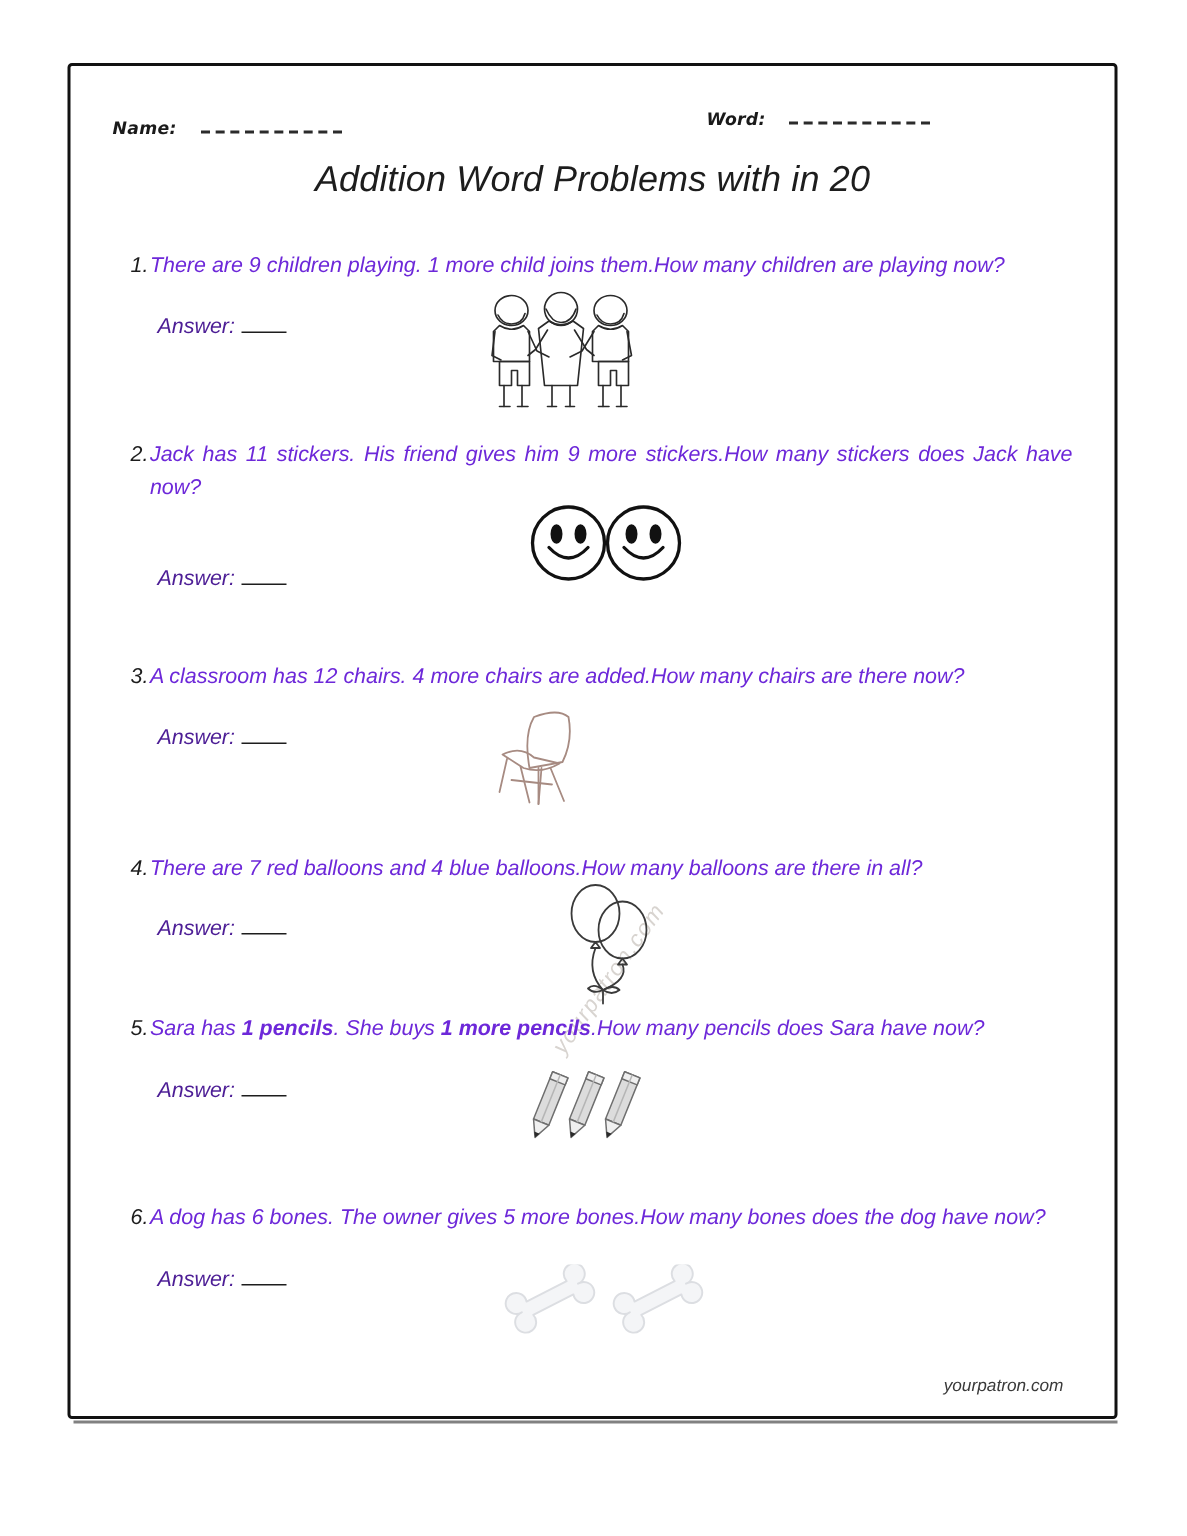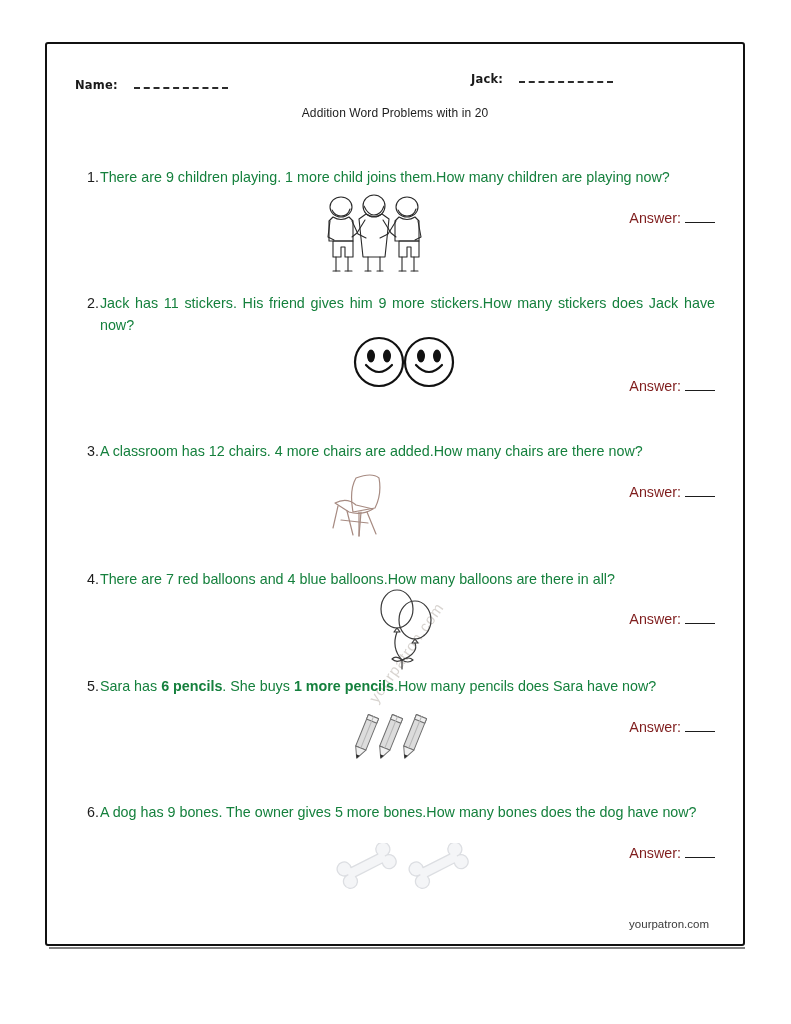--- a/index.html
+++ b/index.html
@@ -19,20 +19,21 @@
   .sheet {
     position: absolute;
     left: 45px;
     top: 42px;
     width: 700px;
     height: 904px;
     border: 2.5px solid #111111;
     border-radius: 3px;
     box-sizing: border-box;
     background: #ffffff;
+    font-style: italic;
   }
   .sheet::after {
     content: "";
     position: absolute;
     left: 2px;
     right: -2px;
     bottom: -5px;
     height: 2px;
     background: #1a1a1a;
     opacity: .55;
@@ -67,21 +68,21 @@
     border-bottom: 2px dashed #2b2b2b;
     height: 8px;
   }
 
   .page-title {
     position: absolute;
     top: 62px;
     left: 0;
     right: 0;
     text-align: center;
-    font-size: 12px;
+    font-size: 24px;
     color: #1d1d1d;
     font-weight: 400;
     letter-spacing: .1px;
   }
 
   
   .questions {
     position: absolute;
     top: 122px;
     left: 40px;
@@ -96,34 +97,33 @@
   }
   .q-num {
     font-size: 14.3px;
     color: #1d1d1d;
     line-height: 1.55;
     flex: 0 0 auto;
     padding-right: 1px;
   }
   .q-text {
     font-size: 14.3px;
-    color: #15803d;
+    color: #6d28d9;
     line-height: 1.55;
     text-align: justify;
     flex: 1 1 auto;
   }
   .q-text b { font-weight: 700; }
   .answer {
     font-size: 14.3px;
-    color: #7f1d1d;
+    color: #4c1d95;
     margin-left: 18px;
     display: flex;
     align-items: baseline;
     gap: 4px;
-    justify-content: flex-end;
   }
   .answer-line {
     display: inline-block;
     width: 30px;
     border-bottom: 1.6px solid #1d1d1d;
     height: 9px;
   }
 
   .art {
     position: absolute;
@@ -154,21 +154,21 @@
 <body>
 
 <div class="sheet">
 
   <div class="header-row">
     <div class="field name">
       <span class="field-label">Name:</span>
       <span class="field-line"></span>
     </div>
     <div class="field date">
-      <span class="field-label">Jack:</span>
+      <span class="field-label">Word:</span>
       <span class="field-line"></span>
     </div>
   </div>
 
   <div class="page-title">Addition Word Problems with in 20</div>
 
   <div class="watermark">yourpatron.com</div>
 
   <div class="questions">
 
@@ -279,21 +279,21 @@
           <path d="M30 74 q-6 -5 -10 -1 q4 4 10 1 z"></path>
           <path d="M30 74 q7 -4 11 0 q-5 4 -11 0 z"></path>
           <path d="M30 74 l0 9"></path>
         </svg>
       </div>
     </div>
 
     <div class="question" style="height:126px">
       <div class="q-line">
         <span class="q-num">5.</span>
-        <span class="q-text">Sara has <b>6 pencils</b>. She buys <b>1 more pencils</b>.How many pencils does Sara have now?</span>
+        <span class="q-text">Sara has <b>1 pencils</b>. She buys <b>1 more pencils</b>.How many pencils does Sara have now?</span>
       </div>
       <div class="answer" style="margin-top:22px">
         <span>Answer:</span>
         <span class="answer-line"></span>
       </div>
       <div class="art" style="left:262px; top:38px;">
         <svg width="82" height="52" viewBox="0 0 82 52" fill="none">
           <g stroke="#6f6f6f" stroke-width="1" stroke-linejoin="round">
             <g transform="rotate(22 16 26)">
               <rect x="10" y="2" width="11" height="34" fill="#dcdcdc"></rect>
@@ -317,21 +317,21 @@
               <path d="M63.5 2 v34" stroke="#b5b5b5"></path>
             </g>
           </g>
         </svg>
       </div>
     </div>
 
     <div class="question" style="height:120px">
       <div class="q-line">
         <span class="q-num">6.</span>
-        <span class="q-text">A dog has 9 bones. The owner gives 5 more bones.How many bones does the dog have now?</span>
+        <span class="q-text">A dog has 6 bones. The owner gives 5 more bones.How many bones does the dog have now?</span>
       </div>
       <div class="answer" style="margin-top:22px">
         <span>Answer:</span>
         <span class="answer-line"></span>
       </div>
       <div class="art" style="left:248px; top:42px;">
         <svg width="140" height="50" viewBox="0 0 140 50" fill="none">
           <g fill="#f4f5f7" stroke="#dcdee2" stroke-width="1.3" stroke-linejoin="round">
             <g transform="rotate(-27 33 25)">
               <path d="M12 22 a7 7 0 1 1 6 -5 h30 a7 7 0 1 1 6 5 a7 7 0 1 1 -6 5 h-30 a7 7 0 1 1 -6 -5 z"></path>

